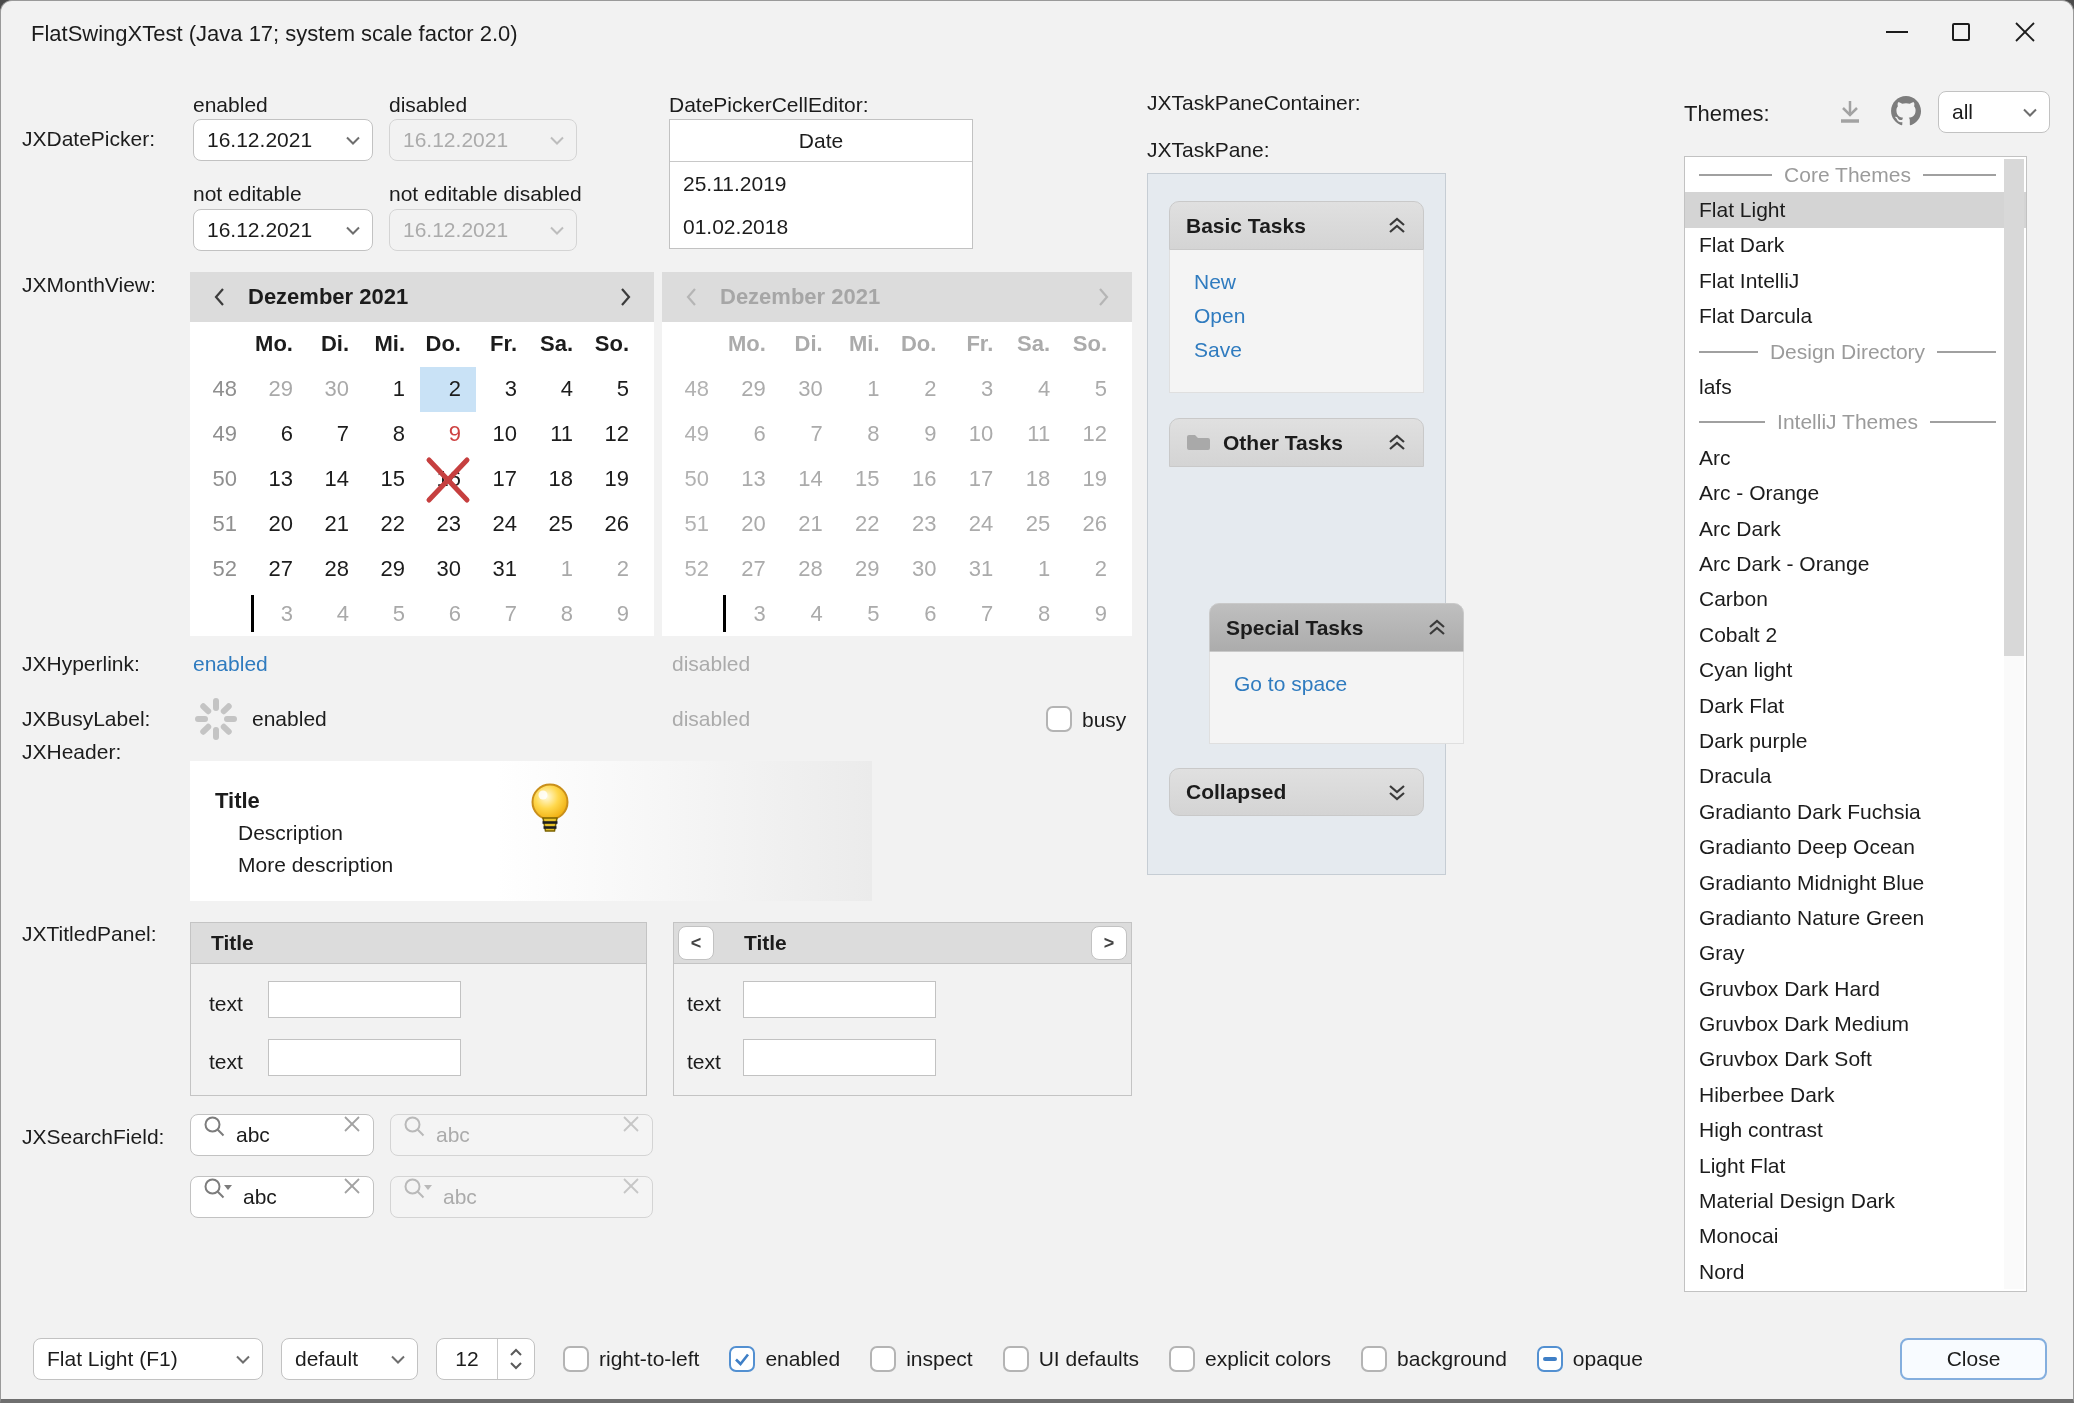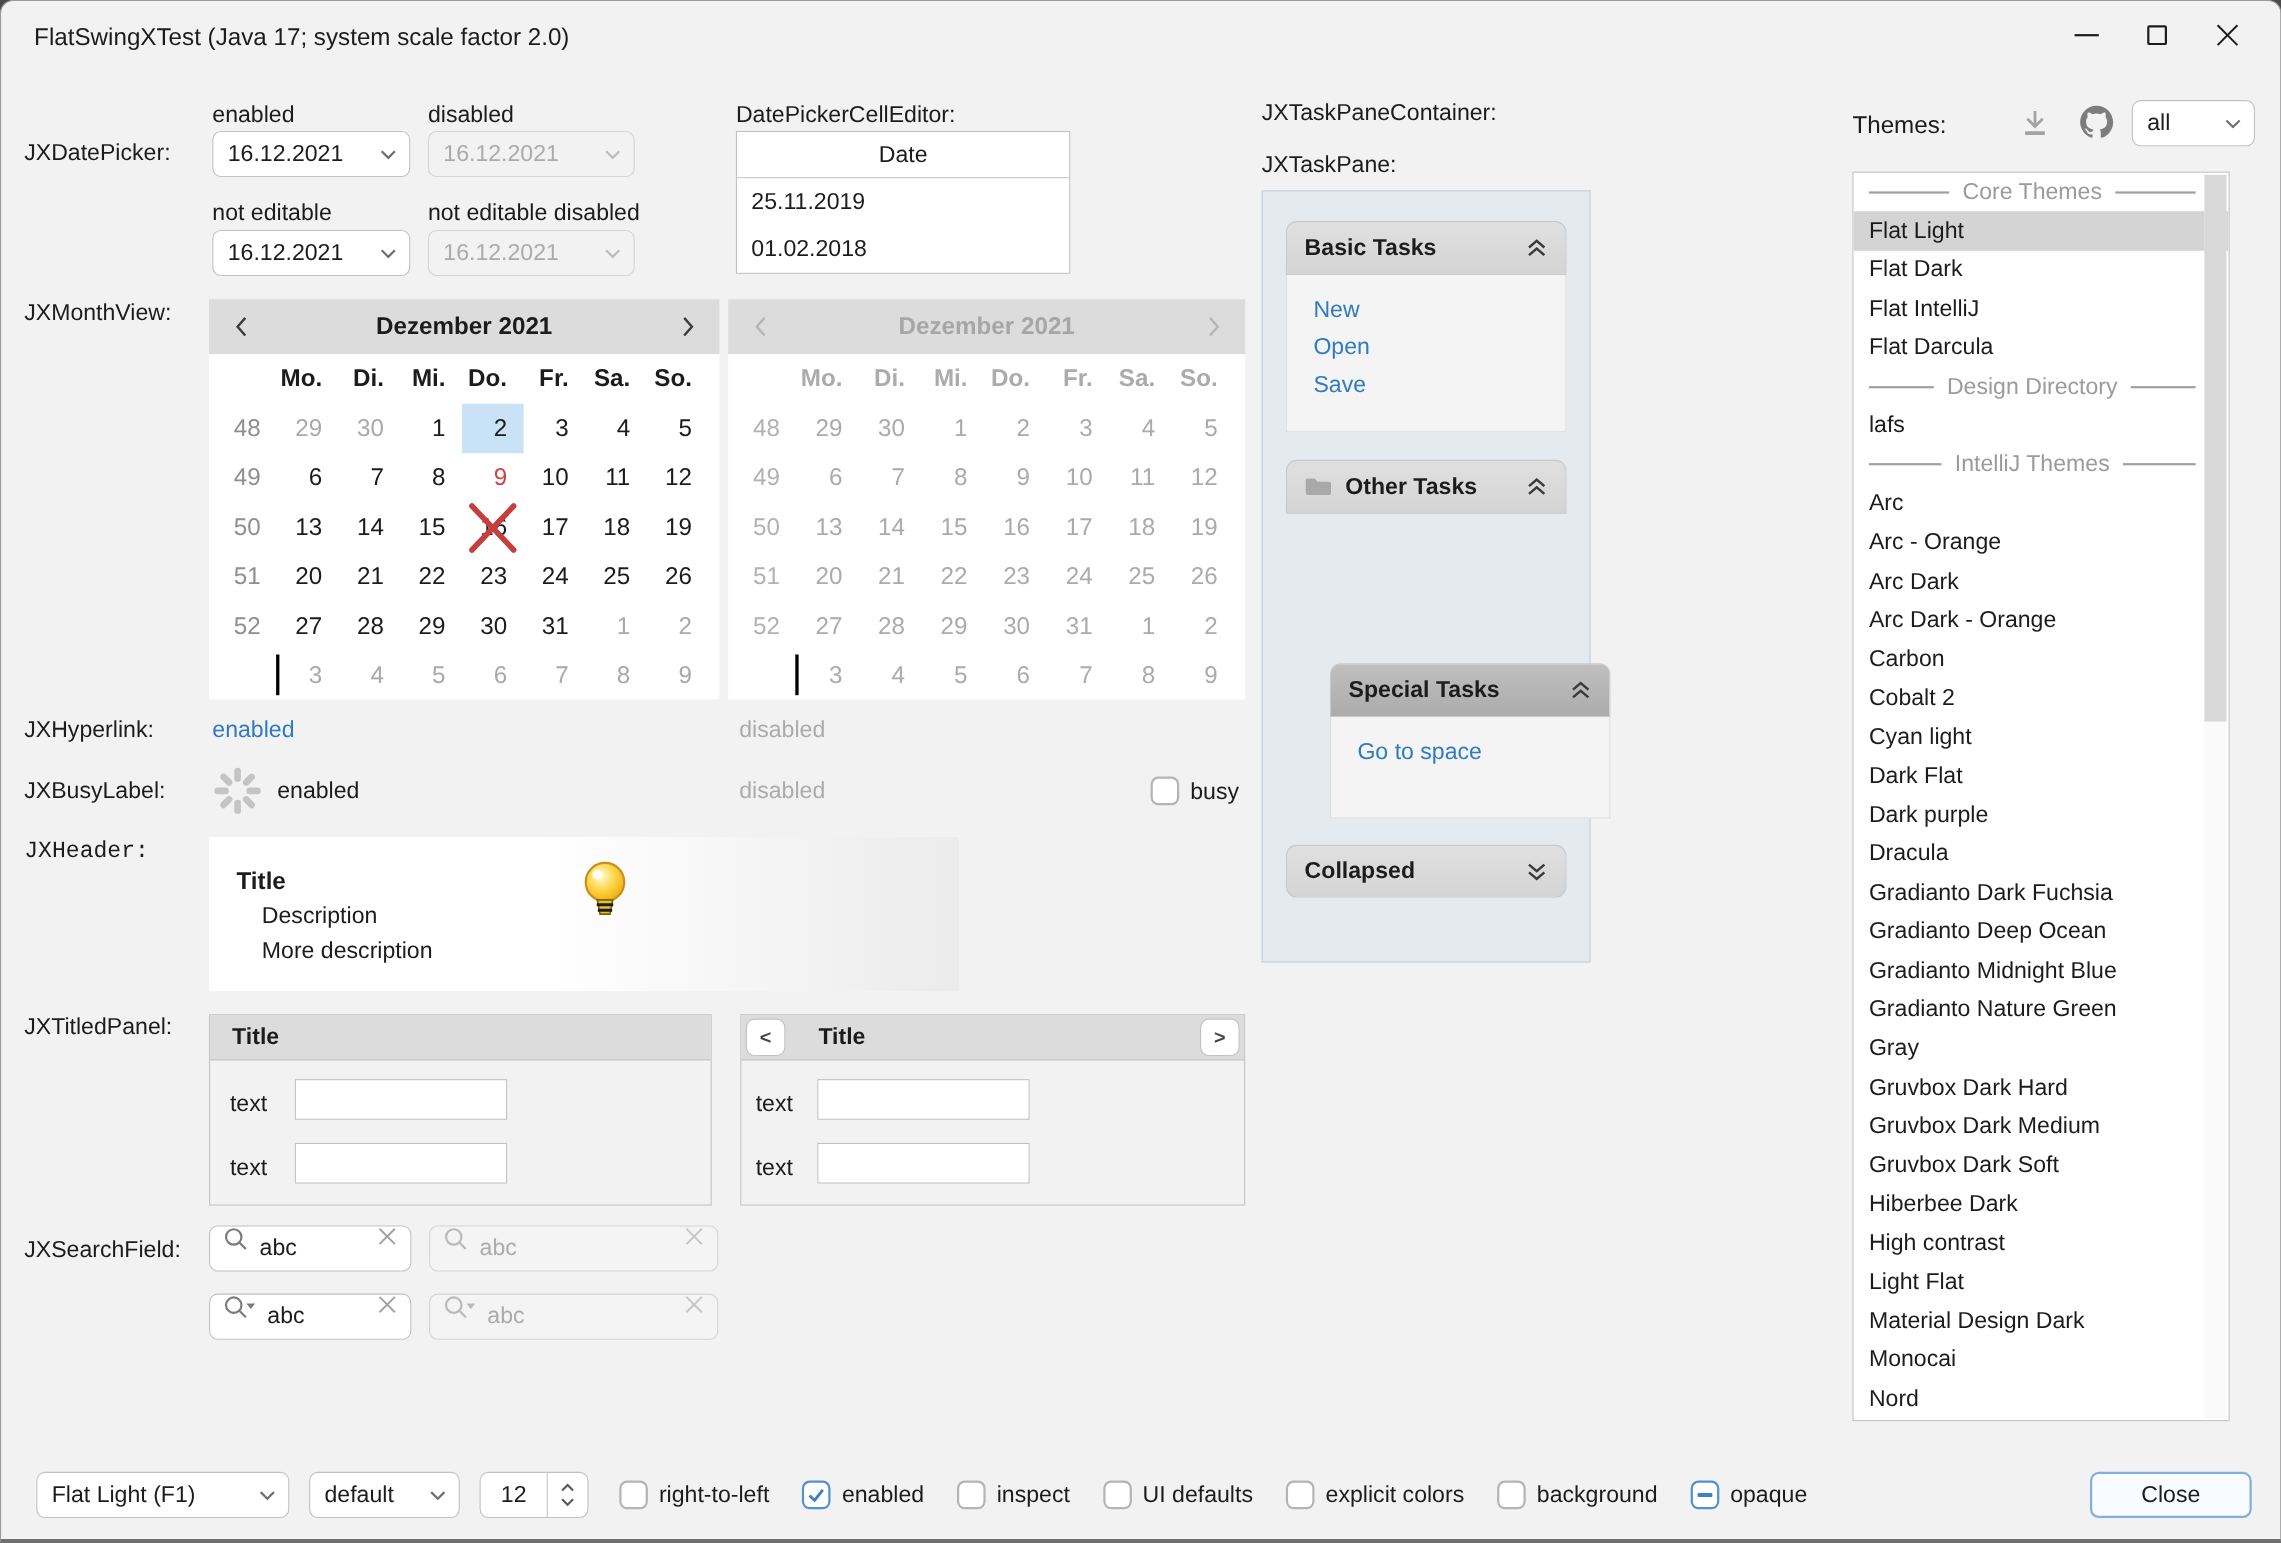--- a/index.html
+++ b/index.html
@@ -32,21 +32,21 @@
   .dtable { position:absolute; left:668px; top:118px; width:304px; background:#fff; border:1px solid #c2c2c2; }
   .dtable .th { height:42px; display:flex; align-items:center; justify-content:center; border-bottom:1px solid #c8c8c8; }
   .dtable .tr { height:43px; display:flex; align-items:center; padding-left:13px; }
 
   
   .cal { position:absolute; top:271px; }
   .cal-header { height:50px; background:#dcdcdc; display:flex; align-items:center; font-weight:bold; font-size:22px; }
   .cal-header.dis { color:#a6a6a6; }
   .cal-nav { width:58px; display:flex; justify-content:center; align-items:center; color:#3c3c3c; }
   .cal-header.dis .cal-nav { color:#b5b5b5; }
-  .cal-title { flex:1; text-align:center; }
+  .cal-title { flex:1; }
   .cal-body { background:#fff; display:grid; grid-auto-rows:44.9px; padding-right:10px; font-size:22px; }
   .cal-cell { display:flex; align-items:center; justify-content:flex-end; padding-right:15px; position:relative; }
   .cal-cell.dh { font-weight:bold; }
   .cal-cell.wk { color:#8f8f8f; }
   .cal-cell.day { color:#1c1c1c; }
   .cal-cell.muted { color:#a9a9a9; }
   .cal-cell.sel { background:#c9e2f6; }
   .cal-cell.red { color:#ce4242; }
   .cal-body.dis .cal-cell { color:#ababab; }
   .cal-body.dis .cal-cell.wk { color:#b2b2b2; }
@@ -139,21 +139,21 @@
           <line x1="2" y1="2" x2="20" y2="20" stroke="#1c1c1c" stroke-width="1.8"></line>
           <line x1="20" y1="2" x2="2" y2="20" stroke="#1c1c1c" stroke-width="1.8"></line>
         </svg>
     </div>
   </div>
 
   <div class="abs lbl" style="left:21px; top:126px;">JXDatePicker:</div>
   <div class="abs lbl" style="left:21px; top:272px;">JXMonthView:</div>
   <div class="abs lbl" style="left:21px; top:651px;">JXHyperlink:</div>
   <div class="abs lbl" style="left:21px; top:706px;">JXBusyLabel:</div>
-  <div class="abs lbl" style="left:21px; top:762px;font-family:Liberation Mono, monospace;">JXHeader:</div>
+  <div class="abs lbl" style="left:21px; top:739px;">JXHeader:</div>
   <div class="abs lbl" style="left:21px; top:921px;">JXTitledPanel:</div>
   <div class="abs lbl" style="left:21px; top:1124px;">JXSearchField:</div>
 
   <div class="abs cap" style="left:192px; top:92px;">enabled</div>
   <div class="combo" style="left:192px; top:118px; width:180px;">
     <span class="val">16.12.2021</span>
     <span class="arr">
         <svg width="16" height="9">
           <polyline points="2,1.5 8,7.5 14,1.5" fill="none" stroke="currentColor" stroke-width="2"></polyline>
         </svg>

